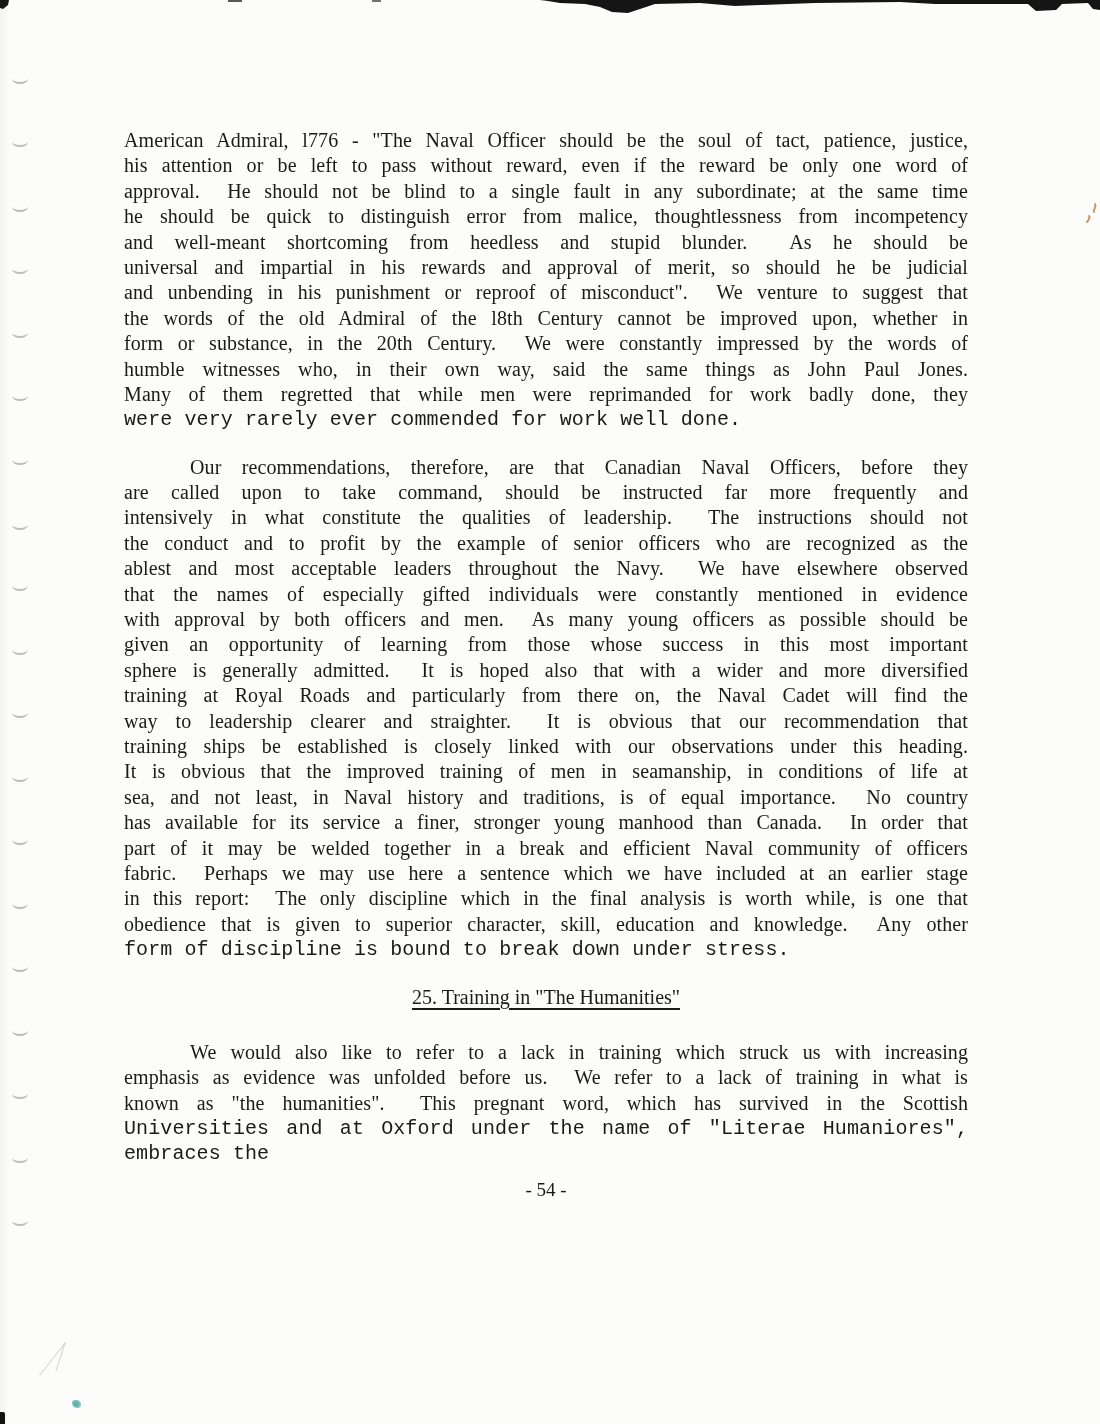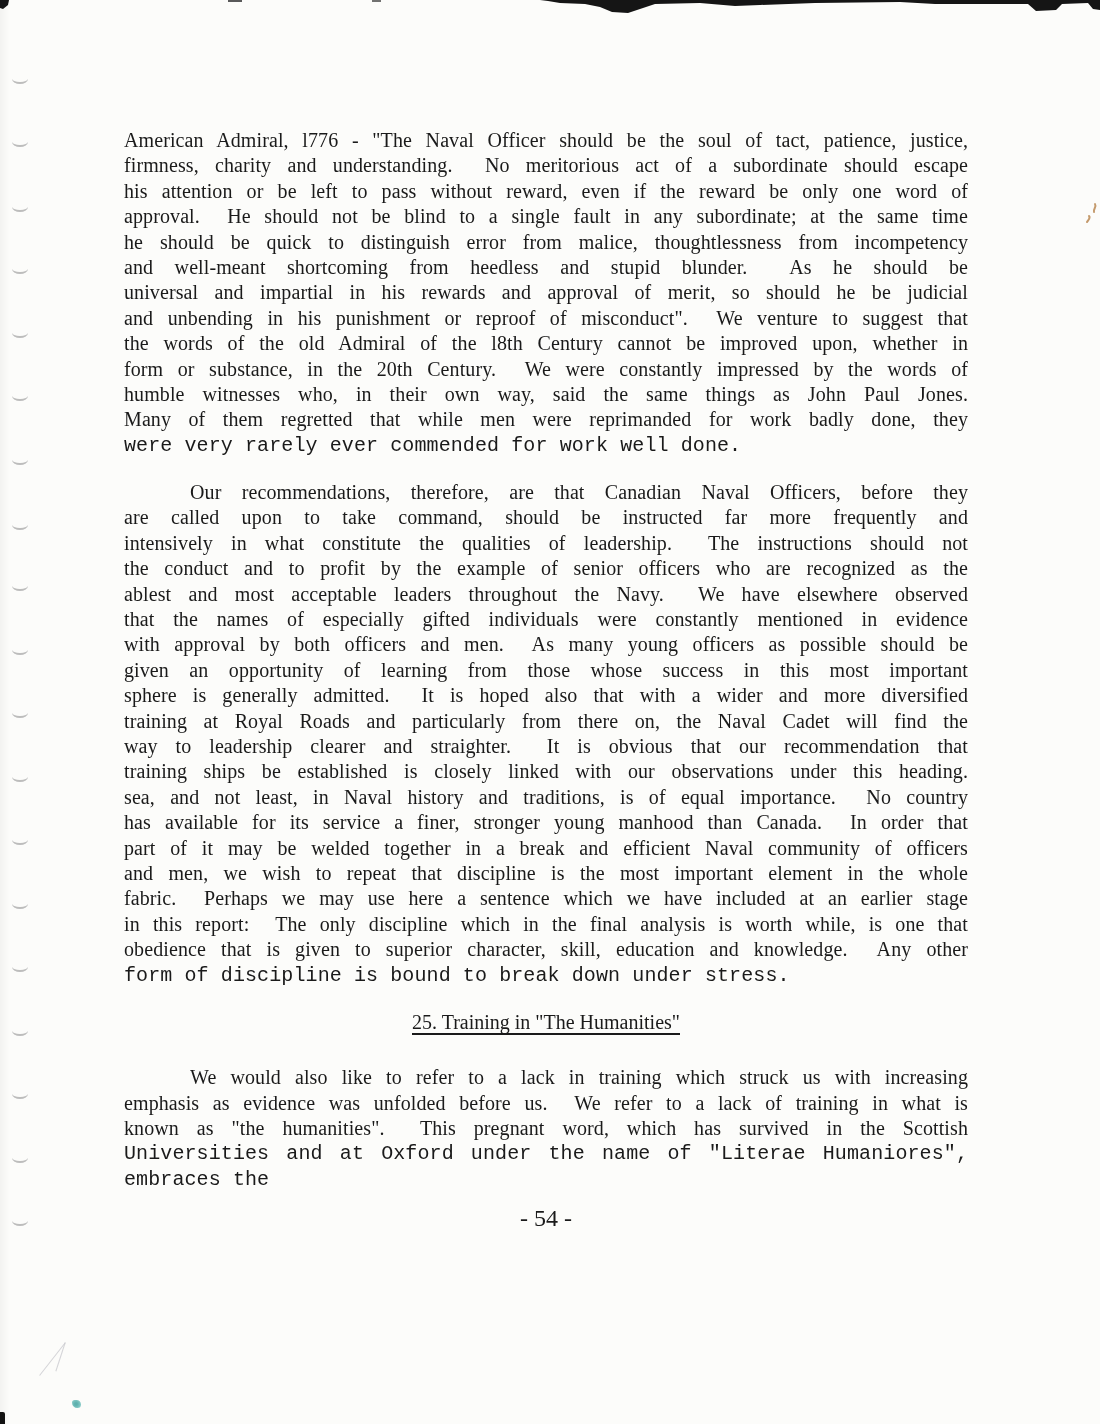--- a/index.html
+++ b/index.html
@@ -51,21 +51,21 @@
     font-size: 20px;
     line-height: 25.4px;
     text-align: center;
     text-align-last: center;
     text-decoration: underline;
     text-underline-offset: 4px;
     text-decoration-thickness: 1.5px;
   }
   .page-number {
     margin-top: 38px;
-    font-size: 24px;
+    font-size: 19px;
     text-align: center;
     text-align-last: center;
   }
   
   .top-edge-artifact { position: absolute; left: 0; top: 0; }
   .margin-squiggle { position: absolute; left: 1084px; top: 202px; }
   .bottom-corner-mark {
     position: absolute; left: 0; top: 1412px;
     width: 5px; height: 12px; background: #121212;
     border-radius: 0 2px 0 0;
@@ -121,21 +121,20 @@
 
   <svg class="margin-squiggle" width="16" height="22" viewBox="0 0 16 22">
     <path d="M11,2 C13,5 9,7 10,10" stroke="#c49a6c" stroke-width="2" fill="none" stroke-linecap="round"></path>
     <path d="M5,14 C7,16 4,18 3,20" stroke="#c49a6c" stroke-width="2" fill="none" stroke-linecap="round"></path>
   </svg>
 
   <div class="text-column">
 
     <div class="para">
         <div class="line">American Admiral, l776 - "The Naval Officer should be the soul of tact, patience, justice,</div>
-        <div class="line">firmness, charity and understanding.&nbsp; No meritorious act of a subordinate should escape</div>
         <div class="line">his attention or be left to pass without reward, even if the reward be only one word of</div>
         <div class="line">approval.&nbsp; He should not be blind to a single fault in any subordinate; at the same time</div>
         <div class="line">he should be quick to distinguish error from malice, thoughtlessness from incompetency</div>
         <div class="line">and well-meant shortcoming from heedless and stupid blunder.&nbsp; As he should be</div>
         <div class="line">universal and impartial in his rewards and approval of merit, so should he be judicial</div>
         <div class="line">and unbending in his punishment or reproof of misconduct".&nbsp; We venture to suggest that</div>
         <div class="line">the words of the old Admiral of the l8th Century cannot be improved upon, whether in</div>
         <div class="line">form or substance, in the 20th Century.&nbsp; We were constantly impressed by the words of</div>
         <div class="line">humble witnesses who, in their own way, said the same things as John Paul Jones.</div>
         <div class="line">Many of them regretted that while men were reprimanded for work badly done, they</div>
@@ -148,24 +147,24 @@
         <div class="line">intensively in what constitute the qualities of leadership.&nbsp; The instructions should not</div>
         <div class="line">the conduct and to profit by the example of senior officers who are recognized as the</div>
         <div class="line">ablest and most acceptable leaders throughout the Navy.&nbsp; We have elsewhere observed</div>
         <div class="line">that the names of especially gifted individuals were constantly mentioned in evidence</div>
         <div class="line">with approval by both officers and men.&nbsp; As many young officers as possible should be</div>
         <div class="line">given an opportunity of learning from those whose success in this most important</div>
         <div class="line">sphere is generally admitted.&nbsp; It is hoped also that with a wider and more diversified</div>
         <div class="line">training at Royal Roads and particularly from there on, the Naval Cadet will find the</div>
         <div class="line">way to leadership clearer and straighter.&nbsp; It is obvious that our recommendation that</div>
         <div class="line">training ships be established is closely linked with our observations under this heading.</div>
+        <div class="line">It is obvious that the improved training of men in seamanship, in conditions of life at</div>
         <div class="line">sea, and not least, in Naval history and traditions, is of equal importance.&nbsp; No country</div>
         <div class="line">has available for its service a finer, stronger young manhood than Canada.&nbsp; In order that</div>
         <div class="line">part of it may be welded together in a break and efficient Naval community of officers</div>
-        <div class="line">and men, we wish to repeat that discipline is the most important element in the whole</div>
         <div class="line">fabric.&nbsp; Perhaps we may use here a sentence which we have included at an earlier stage</div>
         <div class="line">in this report:&nbsp; The only discipline which in the final analysis is worth while, is one that</div>
         <div class="line">obedience that is given to superior character, skill, education and knowledge.&nbsp; Any other</div>
         <div class="line">form of discipline is bound to break down under stress.</div>
       </div>
 
     <div class="section-heading">25. Training in "The Humanities"</div>
 
     <div class="para indented">
         <div class="line">We would also like to refer to a lack in training which struck us with increasing</div>

